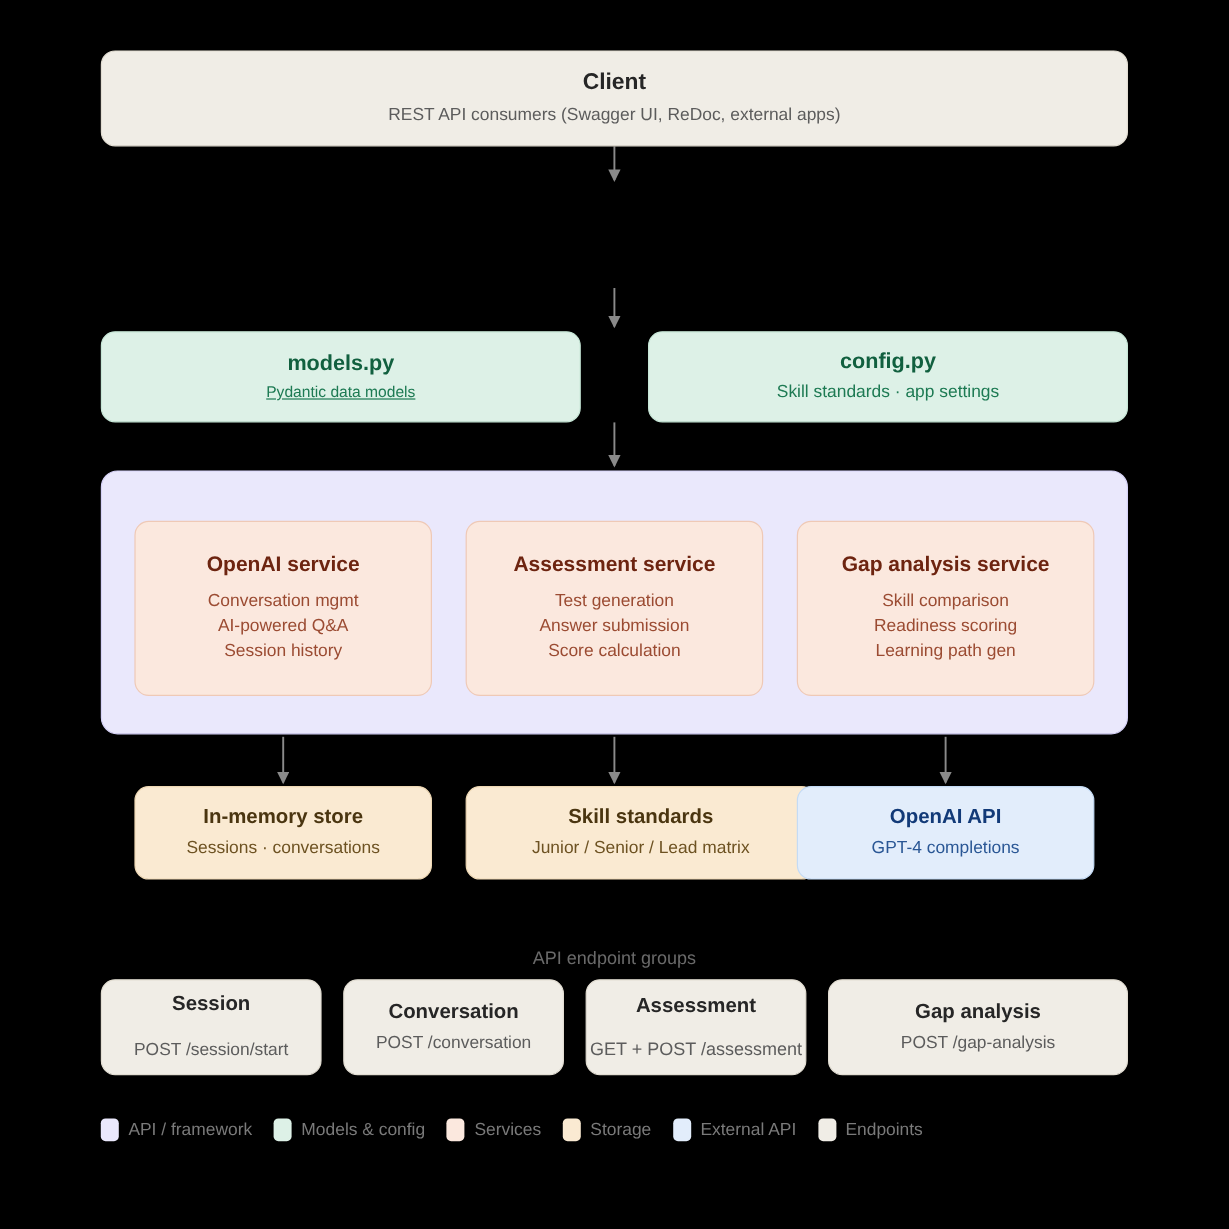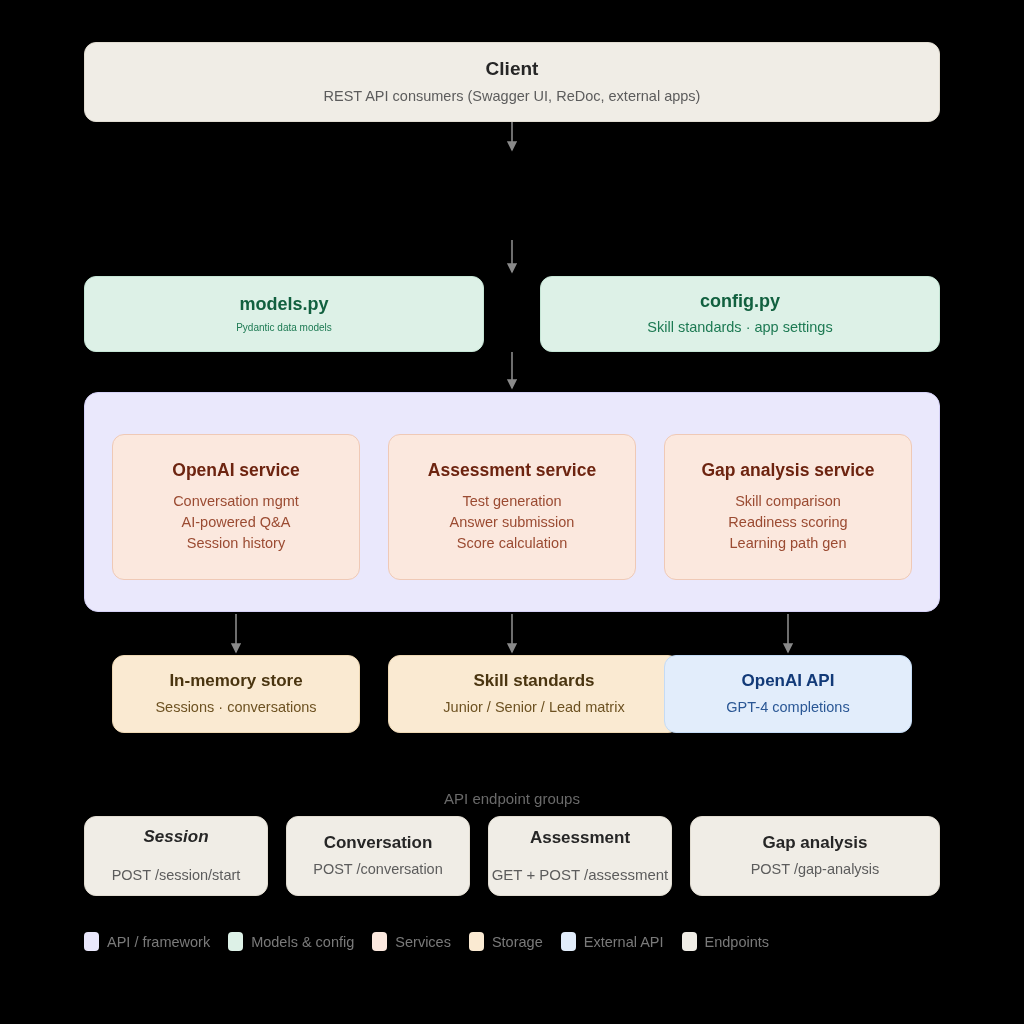--- a/index.html
+++ b/index.html
@@ -138,21 +138,21 @@
   </svg>
 
   <div class="node v-endpoint" style="left:84px; top:42px; width:856px; height:80px;">
     <div class="title" style="font-size:19px;">Client</div>
     <div class="sub" style="font-size:14.5px; margin-top:6px;">REST API consumers (Swagger UI, ReDoc, external apps)</div>
   </div>
 
 
   <div class="node v-models" style="left:84px; top:276px; width:400px; height:76px;">
     <div class="title" style="font-size:18px;">models.py</div>
-    <div class="sub" style="font-size:10px; margin-top:5px;">Pydantic data models</div>
+    <div class="sub" style="font-size:13px; margin-top:5px;text-decoration:underline;">Pydantic data models</div>
   </div>
 
   <div class="node v-models" style="left:540px; top:276px; width:400px; height:76px;">
     <div class="title" style="font-size:18px;">config.py</div>
     <div class="sub" style="font-size:14.5px; margin-top:5px;">Skill standards · app settings</div>
   </div>
 
   <div id="services-panel"></div>
 
   <div class="node v-service" style="left:112px; top:434px; width:248px; height:146px;">
@@ -187,21 +187,21 @@
   </div>
 
   <div class="node v-external" style="left:664px; top:655px; width:248px; height:78px;">
     <div class="title" style="font-size:17px;">OpenAI API</div>
     <div class="sub" style="font-size:14.5px; margin-top:5px;">GPT-4 completions</div>
   </div>
 
   <div id="endpoints-caption">API endpoint groups</div>
 
   <div class="node v-endpoint" style="left:84px; top:816px; width:184px; height:80px;">
-    <div class="title" style="font-size:17px;font-style:italic;">Session</div>
+    <div class="title" style="font-size:17px;">Session</div>
     <div class="sub" style="font-size:14.5px; margin-top:18px;">POST /session/start</div>
   </div>
 
   <div class="node v-endpoint" style="left:286px; top:816px; width:184px; height:80px;">
     <div class="title" style="font-size:17px;">Conversation</div>
     <div class="sub" style="font-size:14.5px; margin-top:5px;">POST /conversation</div>
   </div>
 
   <div class="node v-endpoint" style="left:488px; top:816px; width:184px; height:80px;">
     <div class="title" style="font-size:17px;">Assessment</div>

